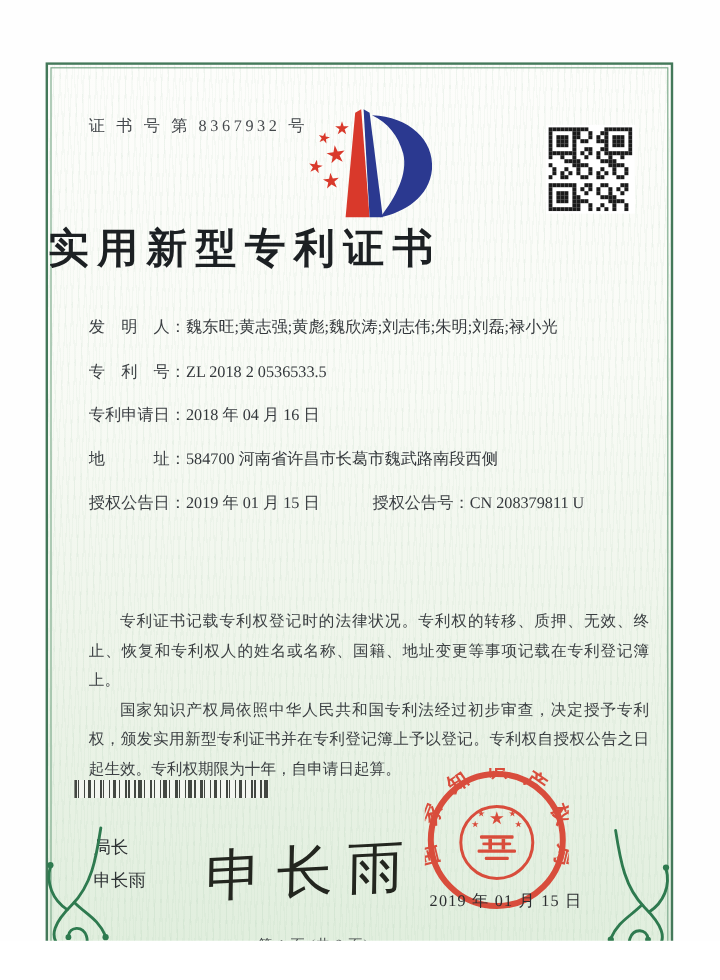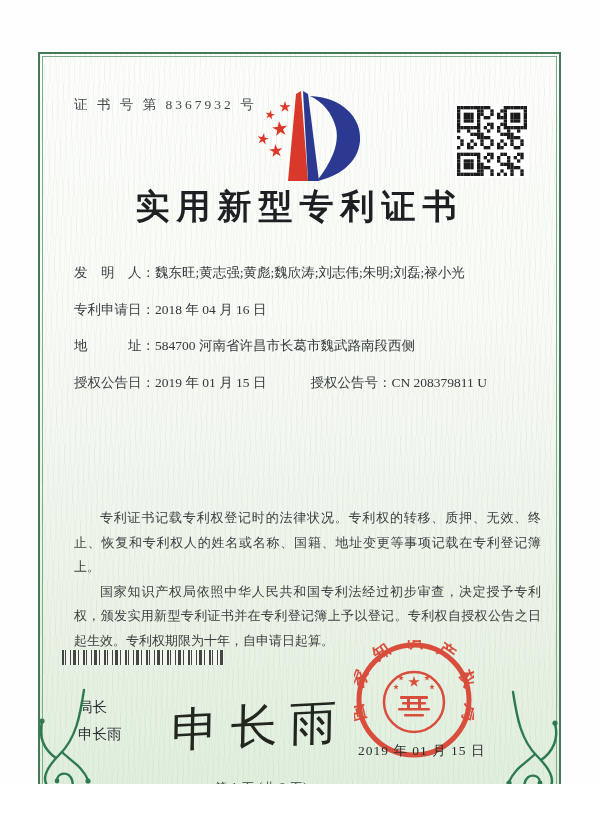--- a/index.html
+++ b/index.html
@@ -18,21 +18,21 @@
     border:2px solid #44795a;
     background:
       repeating-linear-gradient(93deg, rgba(110,165,125,0.055) 0 1px, rgba(0,0,0,0) 1px 5px),
       repeating-linear-gradient(87deg, rgba(110,165,125,0.05) 0 1px, rgba(0,0,0,0) 1px 6px),
       linear-gradient(180deg,#fdfdfb 0%,#f9fbf6 35%,#edf4e9 68%,#e0eedd 100%);
   }
   .cert::before{content:"";position:absolute;inset:2px;border:1px solid #7fac8e;pointer-events:none;}
   .cert-no{position:absolute;left:34px;top:42px;font-size:13.5px;color:#44484c;letter-spacing:3px;}
   .logo{position:absolute;left:200px;top:26px;width:130px;height:112px;}
   .qr{position:absolute;left:415px;top:50px;width:70px;height:70px;background:#fff;padding:2px;}
-  .title{position:absolute;left:0;top:130px;width:100%;text-align:center;
+  .title{position:absolute;left:0;top:130px;width:100%;
     font-size:34px;font-weight:bold;color:#1c2023;letter-spacing:7px;}
   .fields{position:absolute;left:34px;top:209px;right:16px;}
   .frow{margin:0 0 16px 0;min-height:20px;font-size:13.5px;line-height:20.5px;color:#393d41;}
   .flabel{color:#3a3e42;}
   .fvalue{color:#34383c;}
   .pair2{margin-left:44px;}
   .paras{position:absolute;left:34px;top:452px;right:18px;color:#3c4043;}
   .paras p{margin:0;font-size:13px;line-height:24.5px;text-indent:2em;text-align:justify;}
   .barcode{position:absolute;left:22px;top:596px;width:162px;height:15px;opacity:.82;
     background:repeating-linear-gradient(90deg,
@@ -288,20 +288,23 @@
           <rect x="57" y="60" width="3" height="3" fill="#1b1b1b"></rect>
         </svg></div>
 
     <div class="title">实用新型专利证书</div>
 
     <div class="fields">
       <div class="frow">
         <span class="flabel">发　明　人：</span><span class="fvalue">魏东旺;黄志强;黄彪;魏欣涛;刘志伟;朱明;刘磊;禄小光</span>
       </div>
       <div class="frow">
+        <span class="flabel">专　利　号：</span><span class="fvalue">ZL 2018 2 0536533.5</span>
+      </div>
+      <div class="frow">
         <span class="flabel">专利申请日：</span><span class="fvalue">2018 年 04 月 16 日</span>
       </div>
       <div class="frow">
         <span class="flabel">地　　　址：</span><span class="fvalue">584700 河南省许昌市长葛市魏武路南段西侧</span>
       </div>
       <div class="frow">
         <span class="flabel">授权公告日：</span><span class="fvalue">2019 年 01 月 15 日</span><span class="flabel pair2">授权公告号：</span><span class="fvalue">CN 208379811 U</span>
       </div>
     </div>
 

